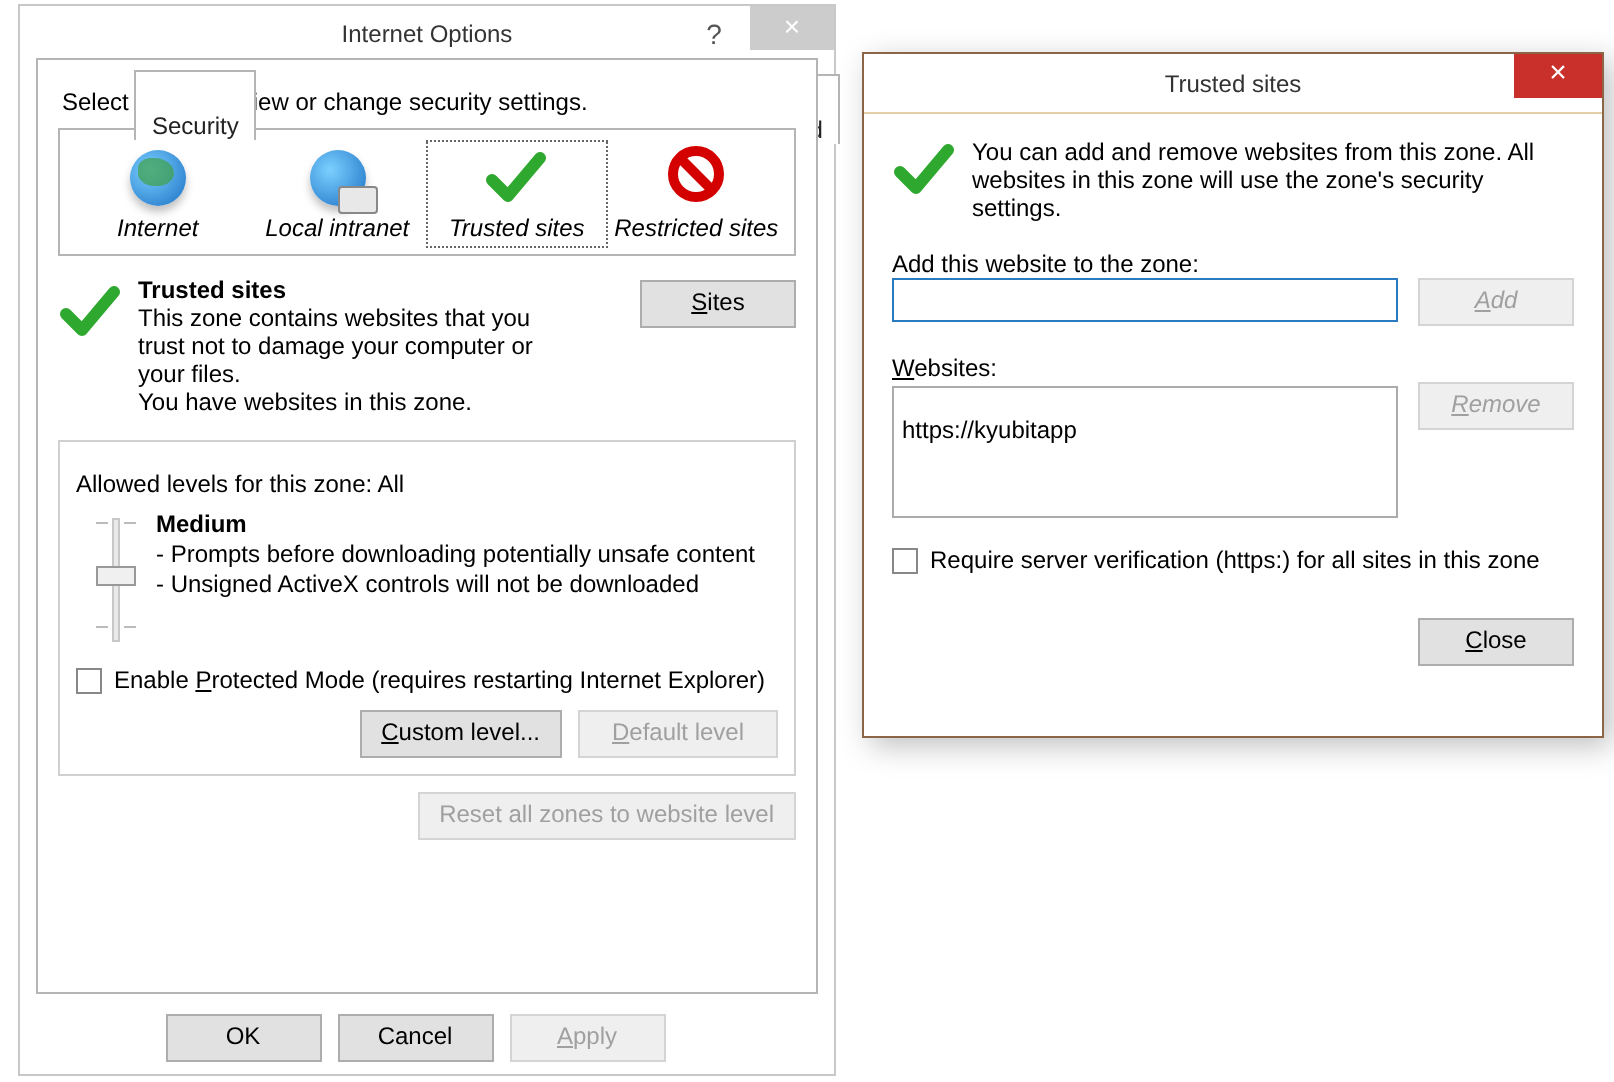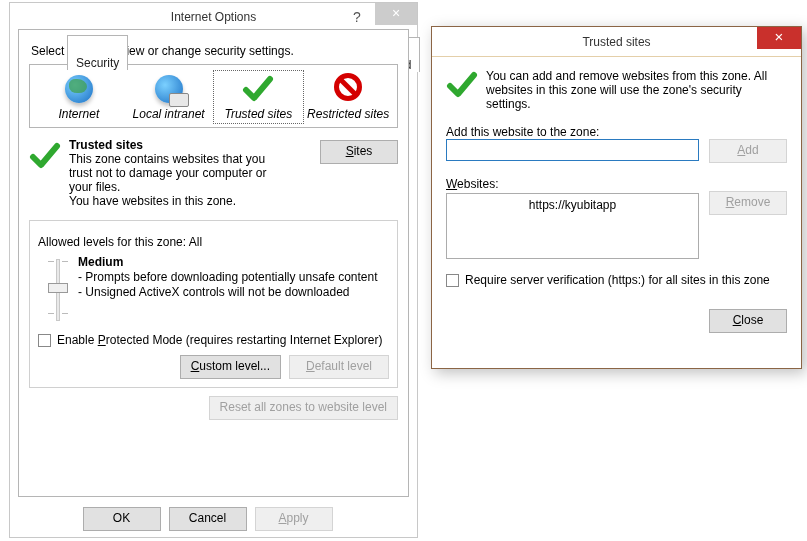--- a/index.html
+++ b/index.html
@@ -65,23 +65,23 @@
 
   
   .ts-dialog { position: absolute; left: 431px; top: 26px; width: 371px; height: 343px; border: 1px solid #8b6545; background: #fff; box-shadow: 4px 4px 14px rgba(0,0,0,.25); }
   .ts-title { height: 30px; background: #fff; border-bottom: 1px solid #e4cfa9; position: relative; text-align: center; line-height: 30px; color: #333; }
   .ts-title .close { position: absolute; right: 0; top: 0; width: 44px; height: 22px; background: #c9302c; color: #fff; line-height: 20px; text-align: center; font-size: 15px; }
   .ts-body { padding: 12px 14px; }
   .ts-intro { display: flex; }
   .ts-intro .icon { width: 40px; }
   .ts-label { margin-top: 14px; }
   .ts-input { width: 256px; height: 22px; border: 1px solid #2a7ac0; background: #fff; padding: 0 4px; outline: none; }
-  .ts-list { width: 256px; height: 66px; border: 1px solid #acacac; background: #fff; margin-top: 2px; padding: 4px 4px; overflow: hidden; text-align: center; }
+  .ts-list { width: 256px; height: 66px; border: 1px solid #acacac; background: #fff; margin-top: 2px; padding: 14px 4px; overflow: hidden; }
   .ts-row { display: flex; align-items: flex-start; gap: 10px; }
-  .ts-row .rcol { flex: 1; display: flex; justify-content: center; }
+  .ts-row .rcol { flex: 1; display: flex; justify-content: center; font-style: italic; }
   .ts-foot { display: flex; justify-content: flex-end; margin-top: 22px; }
 </style>
 </head>
 <body>
 
 <div class="io-dialog">
   <div class="io-title">
     <span>Internet Options</span>
     <span class="help">?</span>
     <span class="close">×</span>

